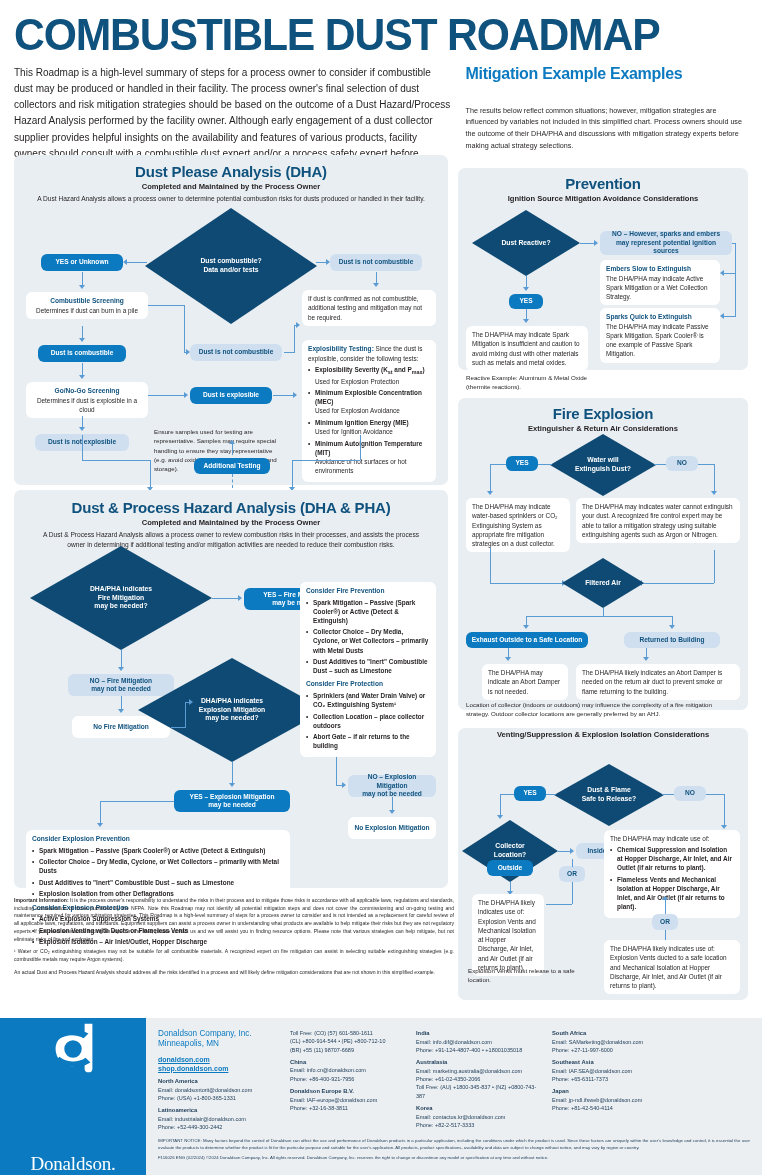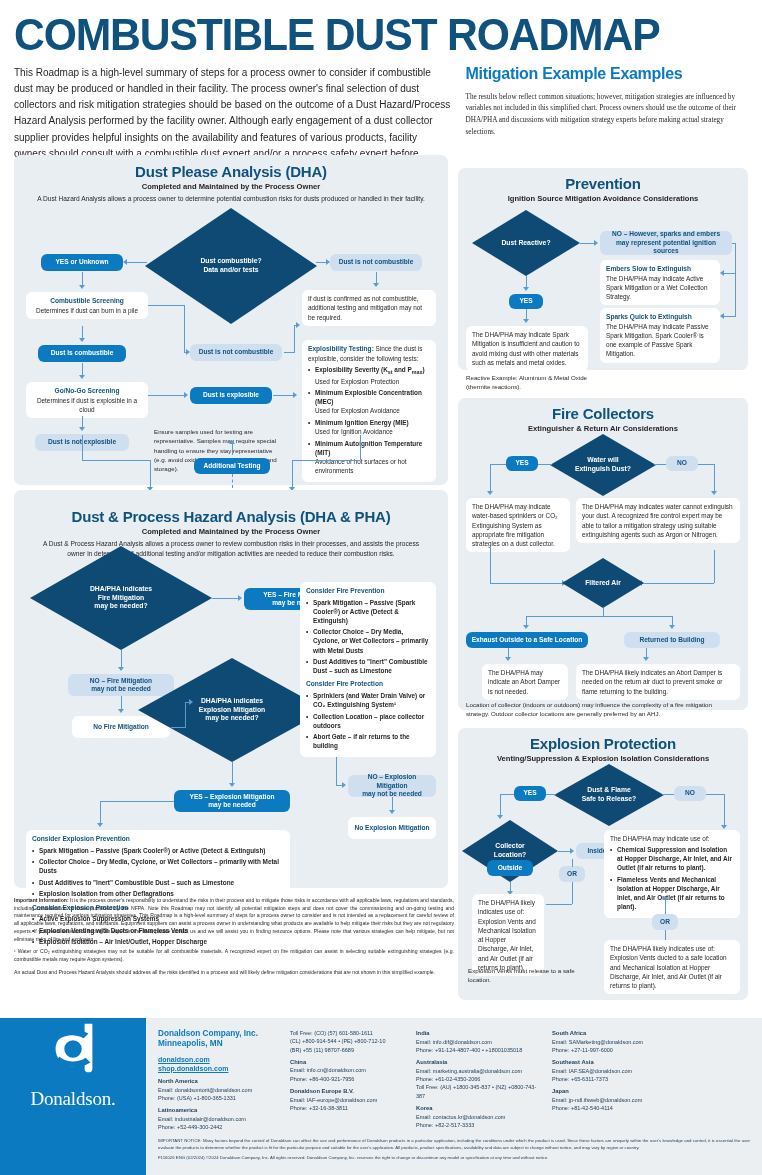--- a/index.html
+++ b/index.html
@@ -18,21 +18,21 @@
   .main-title {
     font-size: 44px; font-weight: bold; letter-spacing: -1.2px;
     color: #10527e; line-height: 0.95; white-space: nowrap;
     transform: scaleX(0.97); transform-origin: left center;
   }
   .header-cols { display: flex; gap: 14px; margin-top: 9px; }
   .intro-col { width: 446px; }
   .intro-text { font-size: 10px; line-height: 1.62; color: #231f20; }
   .mse-col { width: 288px; }
   .mse-title { font-size: 16px; font-weight: bold; color: #0b7ac0; letter-spacing: -0.3px; }
-  .mse-text { font-size: 7.2px; line-height: 1.62; margin-top: 9px; color: #231f20; font-family: Liberation Serif, serif; }
+  .mse-text { font-size: 7.2px; line-height: 1.62; margin-top: 22px; color: #231f20; }
 
   
   .panel { background: #e9eef2; border-radius: 7px; position: absolute; }
   .panel-h1 { font-size: 15px; font-weight: bold; color: #10527e; text-align: center; letter-spacing: -0.2px; }
   .panel-h2 { font-size: 7.6px; font-weight: bold; color: #231f20; text-align: center; margin-top: 2px; }
   .panel-sub { font-size: 6.6px; text-align: center; color: #231f20; line-height: 1.5; margin-top: 3px; padding: 0 14px; }
 
   
   .node { position: absolute; }
   .pill {
@@ -80,31 +80,31 @@
   .arw-u { border-left: 3px solid transparent; border-right: 3px solid transparent; border-bottom: 4px solid #5a9bd4; }
   .dash { border-left: 1px dashed #5a9bd4; position: absolute; }
 
   
   .footnotes { position: absolute; left: 14px; top: 897px; width: 440px; }
   .fn { font-size: 5.1px; line-height: 1.52; color: #231f20; text-align: justify; margin-bottom: 5px; }
   .fn b { font-weight: bold; }
 
   
   .footer { position: absolute; left: 0; top: 1018px; width: 762px; height: 157px; background: #ffffff; display: flex; }
-  .logo-box { width: 146px; background: #0b7ac0; display: flex; flex-direction: column; align-items: center; justify-content: flex-start; }
+  .logo-box { width: 146px; background: #0b7ac0; display: flex; flex-direction: column; align-items: center; justify-content: space-between; }
   .logo-mark { width: 62px; height: 62px; position: relative; }
   .logo-word { color: #ffffff; font-family: "Liberation Serif", serif; font-size: 19px; margin-top: 8px; letter-spacing: -0.2px; }
   .contact-wrap { flex: 1; background: #eceff1; padding: 11px 12px 6px 12px; position: relative; }
   .contact-cols { display: flex; gap: 10px; }
   .ccol { font-size: 5.5px; line-height: 1.5; color: #1b3a57; }
   .ccol.c1 { width: 122px; }
   .ccol.c2 { width: 116px; }
   .ccol.c3 { width: 126px; }
   .ccol.c4 { width: 130px; }
-  .co-name { font-size: 8.2px; font-weight: bold; color: #0b7ac0; line-height: 1.25; }
+  .co-name { font-size: 8.2px; font-weight: normal; color: #0b7ac0; line-height: 1.25; }
   .co-link { font-size: 7px; font-weight: bold; color: #0b7ac0; text-decoration: underline; line-height: 1.3; }
   .reg-h { font-weight: bold; font-size: 5.8px; color: #1b3a57; margin-top: 4px; }
   .reg-l { font-size: 5.5px; color: #1b3a57; }
   .notice { margin-top: 7px; font-size: 4.3px; line-height: 1.5; color: #1b3a57; text-align: justify; }
   .notice.second { margin-top: 4px; }
 </style>
 </head>
 <body>
 
 <div class="page">
@@ -239,21 +239,21 @@
   <div class="ln lnv" style="position:absolute; left:82px; top:435px; height:25px;"></div>
   <div class="ln lnh" style="position:absolute; left:82px; top:460px; width:68px;"></div>
   <div class="ln lnv" style="position:absolute; left:150px; top:460px; height:28px;"></div>
   <div class="arw arw-d" style="position:absolute; left:147px; top:487px;"></div>
   <div class="ln lnv" style="position:absolute; left:360px; top:435px; height:25px;"></div>
   <div class="ln lnh" style="position:absolute; left:292px; top:460px; width:68px;"></div>
   <div class="ln lnv" style="position:absolute; left:292px; top:460px; height:28px;"></div>
   <div class="arw arw-d" style="position:absolute; left:289px; top:487px;"></div>
 
   <div class="panel" style="left:14px; top:490px; width:434px; height:398px;">
-    <div class="panel-h1" style="margin-top:18px;">Dust &amp; Process Hazard Analysis (DHA &amp; PHA)</div>
+    <div class="panel-h1" style="margin-top:9px;">Dust &amp; Process Hazard Analysis (DHA &amp; PHA)</div>
     <div class="panel-h2">Completed and Maintained by the Process Owner</div>
     <div class="panel-sub" style="padding:0 24px;">A Dust &amp; Process Hazard Analysis allows a process owner to review combustion risks in their processes, and assists the process owner in determining if additional testing and/or mitigation activities are needed to reduce their combustion risks.</div>
 
     <div class="diamond node" style="left:16px; top:56px; width:182px; height:104px;">
       <span style="white-space:pre-line;">DHA/PHA indicates
 Fire Mitigation
 may be needed?</span>
     </div>
 
     <div class="ln lnh" style="left:198px; top:108px; width:28px;"></div>
@@ -388,21 +388,21 @@
       <div class="wb-title">Embers Slow to Extinguish</div>
       <div>The DHA/PHA may indicate Active Spark Mitigation or a Wet Collection Strategy.</div>
     </div>
     <div class="node whitebox" style="left:142px; top:140px; width:120px;">
       <div class="wb-title">Sparks Quick to Extinguish</div>
       <div>The DHA/PHA may indicate Passive Spark Mitigation. Spark Cooler® is one example of Passive Spark Mitigation.</div>
     </div>
   </div>
 
   <div class="panel" style="left:458px; top:398px; width:290px; height:312px;">
-    <div class="panel-h1" style="margin-top:7px;">Fire Collectors</div>
+    <div class="panel-h1" style="margin-top:7px;">Fire Explosion</div>
     <div class="panel-h2">Extinguisher &amp; Return Air Considerations</div>
 
     <div class="diamond node" style="left:92px; top:36px; width:106px; height:62px;">
       <span style="white-space:pre-line;">Water will
 Extinguish Dust?</span>
     </div>
 
     <div class="node pill" style="left:48px; top:58px; width:32px; height:15px;">
       <span>YES</span>
     </div>
@@ -460,21 +460,20 @@
       <div>The DHA/PHA may indicate an Abort Damper is not needed.</div>
     </div>
     <div class="node whitebox" style="left:118px; top:266px; width:164px;">
       <div>The DHA/PHA likely indicates an Abort Damper is needed on the return air duct to prevent smoke or flame returning to the building.</div>
     </div>
 
     <div class="note" style="left:8px; top:302px; width:268px;">Location of collector (indoors or outdoors) may influence the complexity of a fire mitigation strategy. Outdoor collector locations are generally preferred by an AHJ.</div>
   </div>
 
   <div class="panel" style="left:458px; top:728px; width:290px; height:272px;">
-    <div class="panel-h1" style="margin-top:7px;">Explosion Protection</div>
     <div class="panel-h2">Venting/Suppression &amp; Explosion Isolation Considerations</div>
 
     <div class="diamond node" style="left:96px; top:36px; width:110px; height:62px;">
       <span style="white-space:pre-line;">Dust &amp; Flame
 Safe to Release?</span>
     </div>
 
     <div class="node pill" style="left:56px; top:58px; width:32px; height:15px;">
       <span>YES</span>
     </div>

